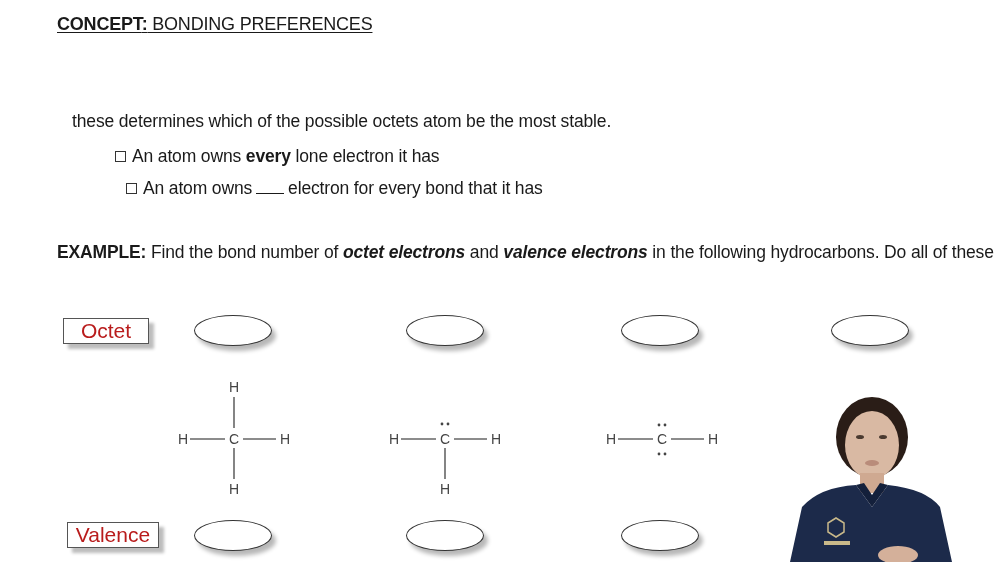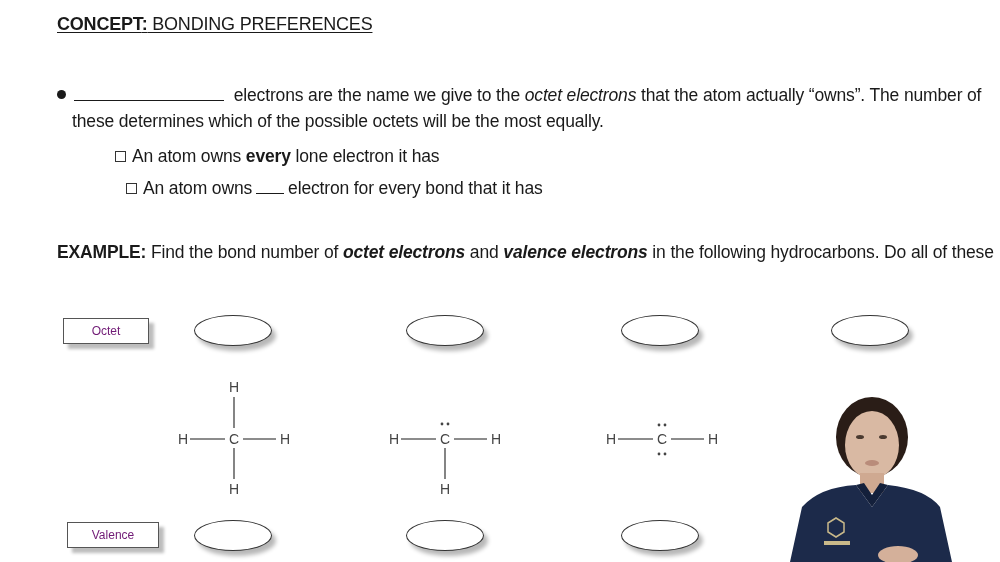--- a/index.html
+++ b/index.html
@@ -71,22 +71,22 @@
       vertical-align: middle;
       margin-right: 6px;
       margin-top: -2px;
     }
     i { font-style: italic; }
     .label-box {
       position: absolute;
       border: 1.5px solid #555;
       background: #fff;
       box-shadow: 5px 5px 3px #bdbdbd;
-      font-size: 12px;
-      color: #701a75;
+      font-size: 21px;
+      color: #b91c1c;
       text-align: center;
       line-height: 24px;
       height: 24px;
     }
     .octet-box { left: 63px; top: 318px; width: 84px; }
     .valence-box { left: 67px; top: 522px; width: 90px; }
     .oval {
       position: absolute;
       width: 76px;
       height: 29px;
@@ -114,24 +114,21 @@
 </head>
 <body>
 
 <div class="page">
 
   <div class="title">
     <b>CONCEPT</b><b>:</b><span> BONDING PREFERENCES</span>
   </div>
 
 
-  <div class="line l2">
-    <span class="bullet"></span><span class="blank-long"></span><span> electrons are the name we give to the </span><i>octet electrons</i><span> that the atom actually “owns”. The number of</span>
-  </div>
-  <div class="line l3">these determines which of the possible octets will be the most equally.</div>
+  <div class="line l3">these determines which of the possible octets atom be the most stable.</div>
 
   <div class="line l4">
     <span class="checkbox"></span><span>An atom owns </span><b>every</b><span> lone electron it has</span>
   </div>
   <div class="line l5">
     <span class="checkbox"></span><span>An atom owns</span><span class="blank-short"></span><span>electron for every bond that it has</span>
   </div>
 
   <div class="line l6">
     <b>EXAMPLE:</b><span> Find the bond number of </span><b><i>octet electrons</i></b><span> and </span><b><i>valence electrons</i></b><span> in the following hydrocarbons. Do all of these</span>

